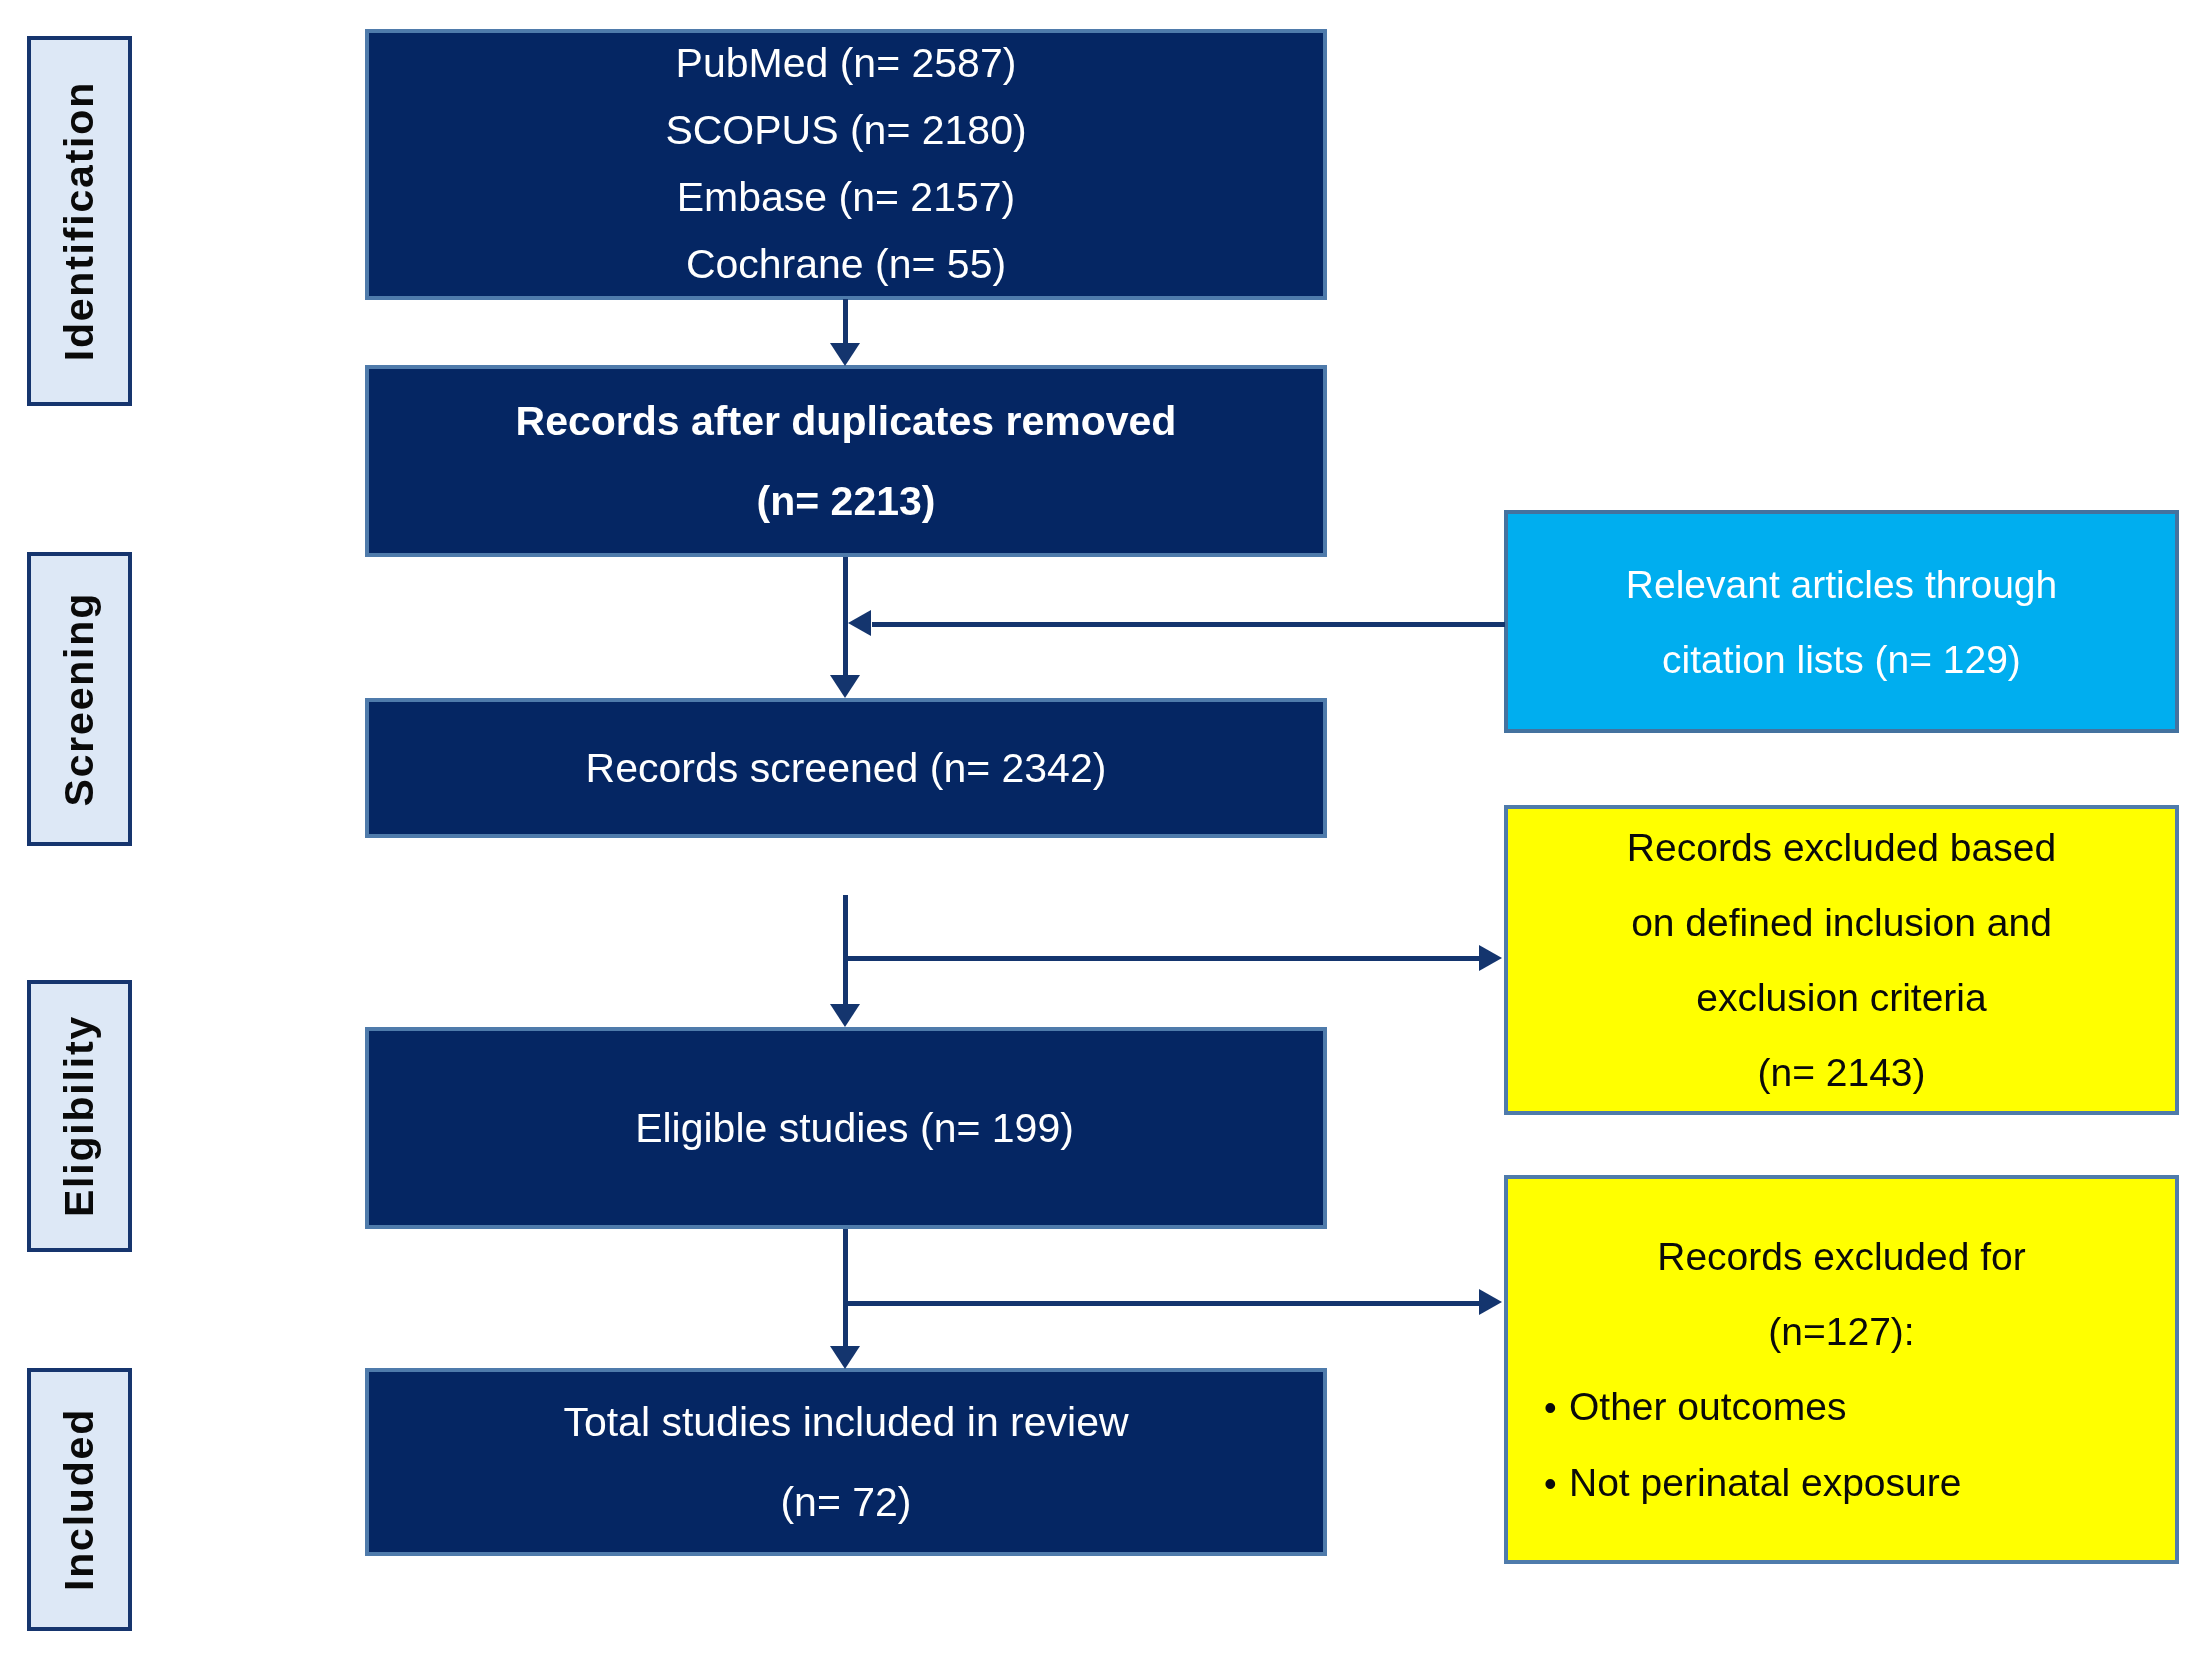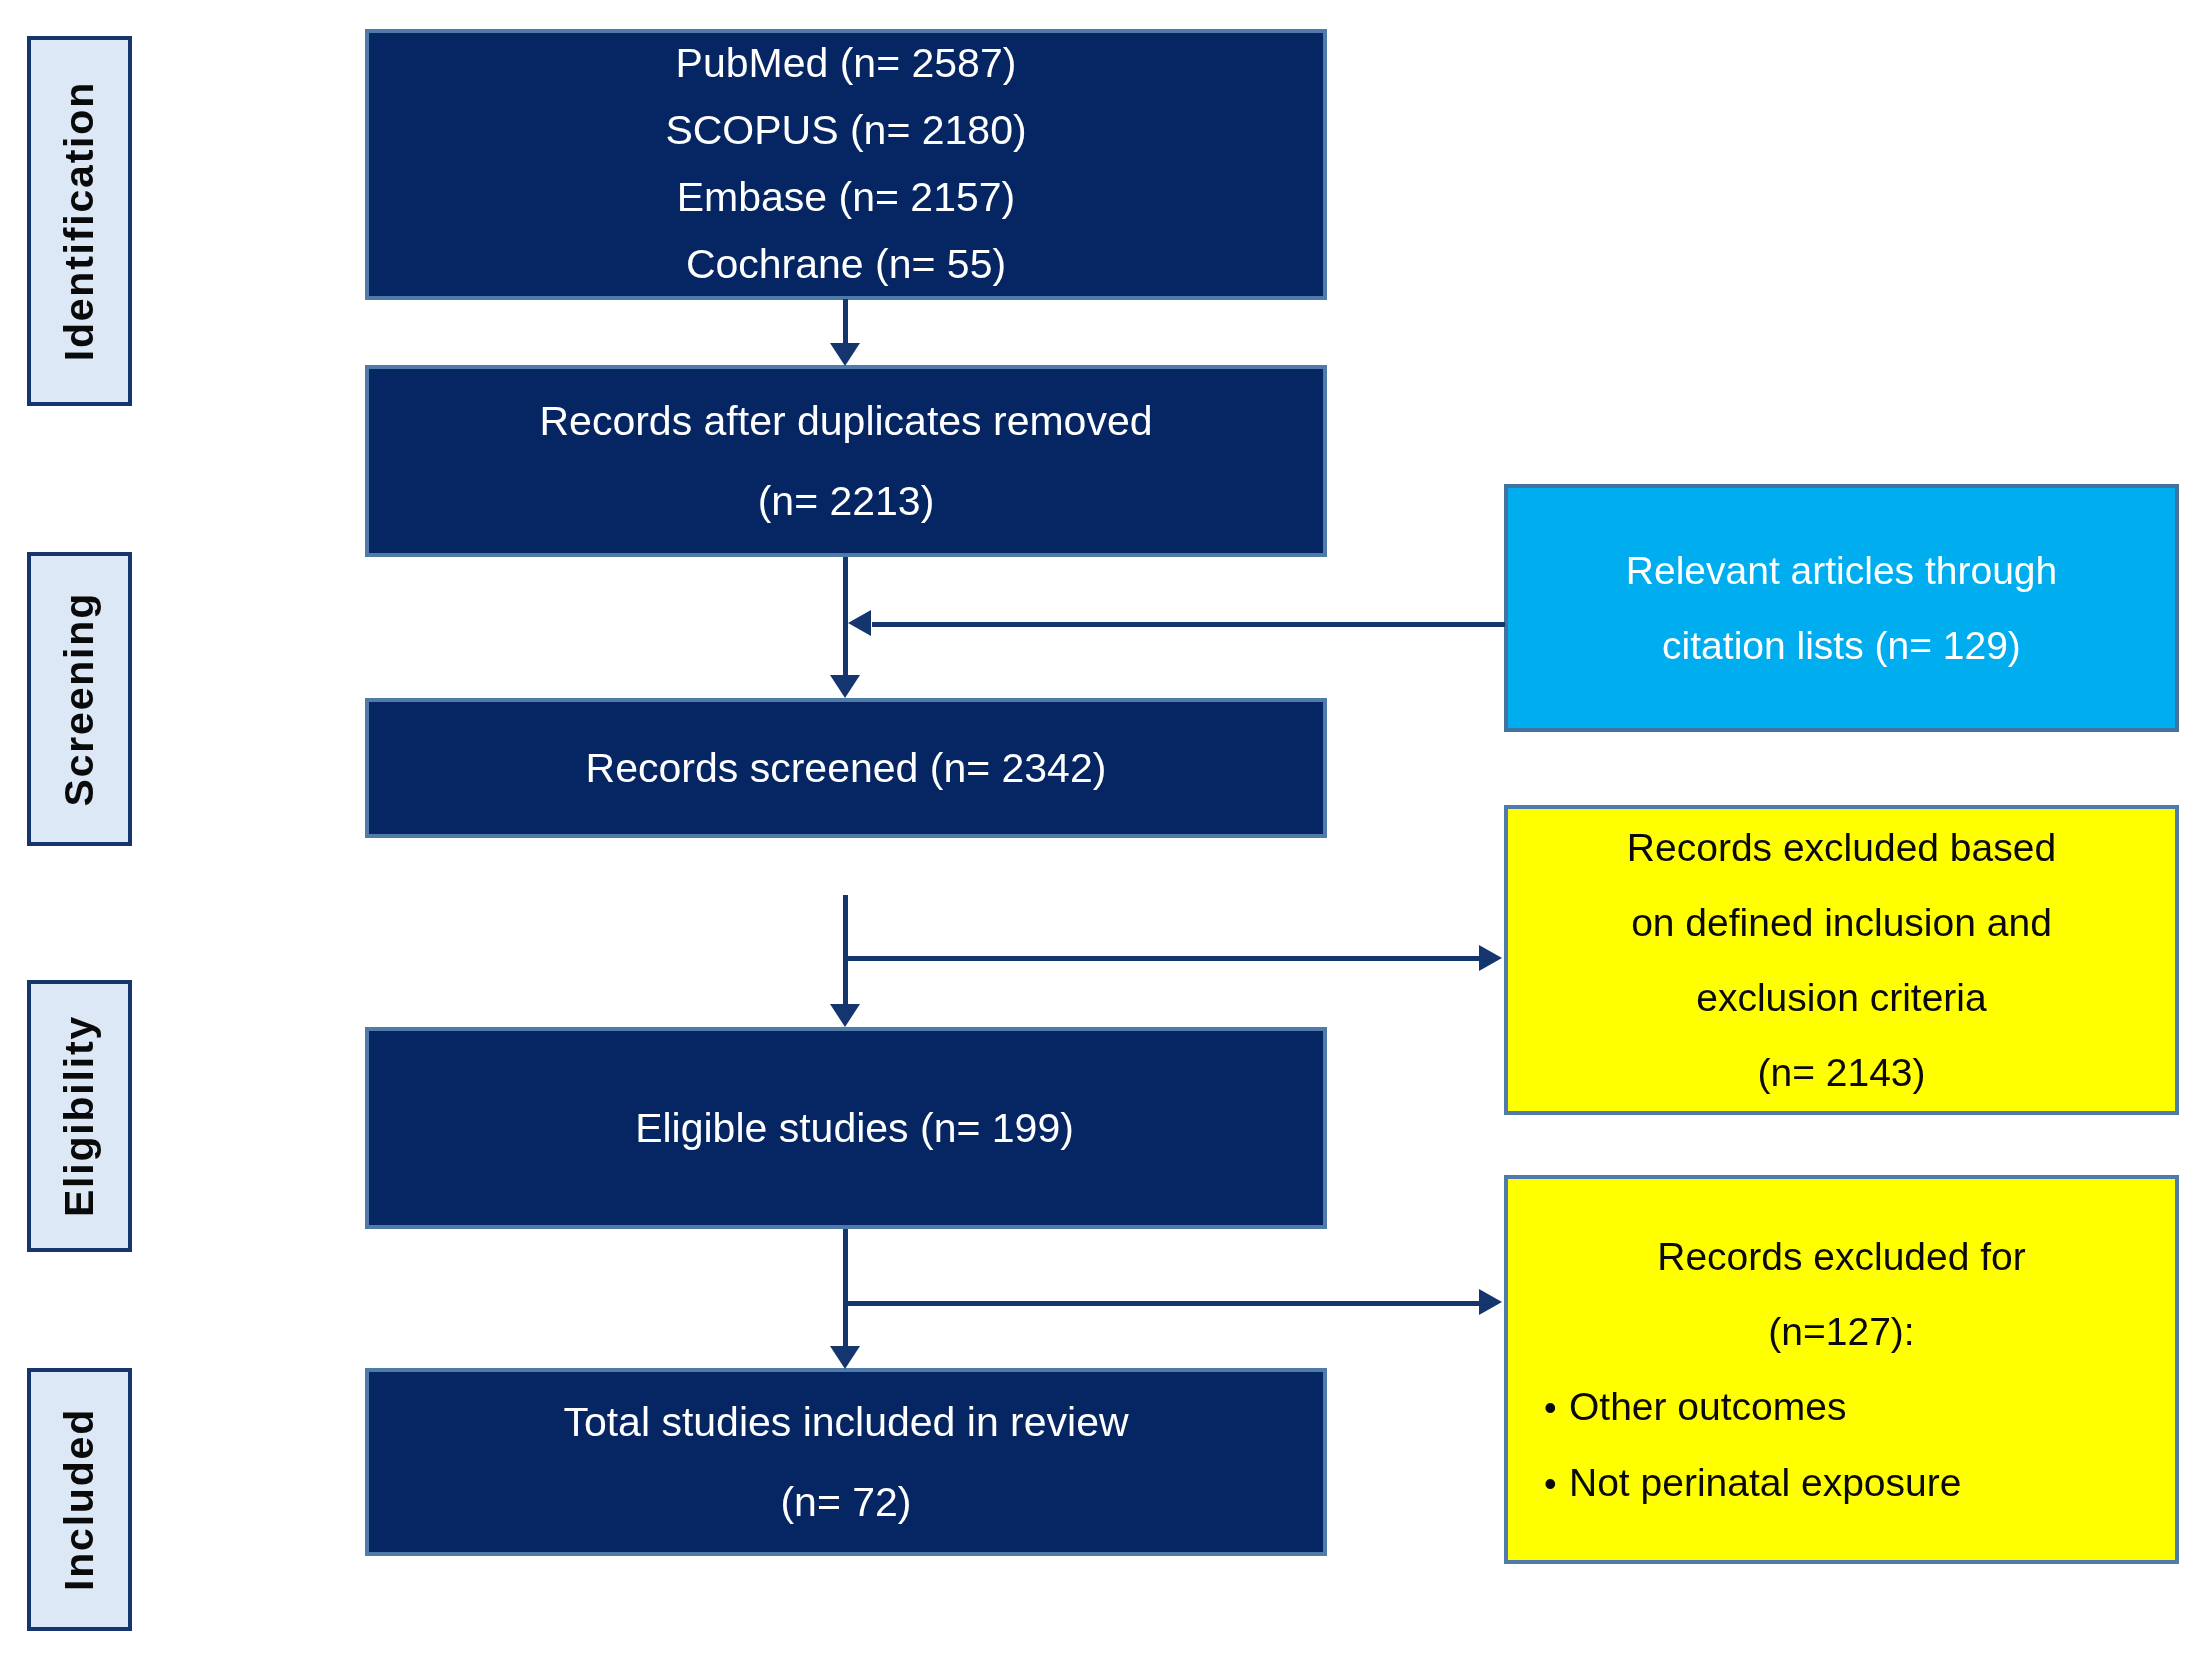--- a/index.html
+++ b/index.html
@@ -138,39 +138,39 @@
     <span class="vtext">Included</span>
   </div>
 
   <div class="mbox" style="top:28.5px;height:271px;">
     <div>PubMed (n= 2587)</div>
     <div>SCOPUS (n= 2180)</div>
     <div>Embase (n= 2157)</div>
     <div>Cochrane (n= 55)</div>
   </div>
 
-  <div class="mbox" style="top:365px;height:192px;line-height:80px;">
+  <div class="mbox" style="top:365px;height:192px;line-height:80px;font-weight:bold;">
     <div>Records after duplicates removed</div>
     <div>(n= 2213)</div>
   </div>
 
   <div class="mbox" style="top:698px;height:140px;">
     <div>Records screened (n= 2342)</div>
   </div>
 
   <div class="mbox" style="top:1027px;height:202px;padding-left:17px;">
     <div>Eligible studies (n= 199)</div>
   </div>
 
   <div class="mbox" style="top:1368px;height:188px;line-height:80px;">
     <div>Total studies included in review</div>
     <div>(n= 72)</div>
   </div>
 
-  <div class="sbox blue" style="top:484px;height:248px;">
+  <div class="sbox blue" style="top:510px;height:223px;">
     <div>Relevant articles through</div>
     <div>citation lists (n= 129)</div>
   </div>
 
   <div class="sbox yellow" style="top:805px;height:310px;">
     <div>Records excluded based</div>
     <div>on defined inclusion and</div>
     <div>exclusion criteria</div>
     <div>(n= 2143)</div>
   </div>

